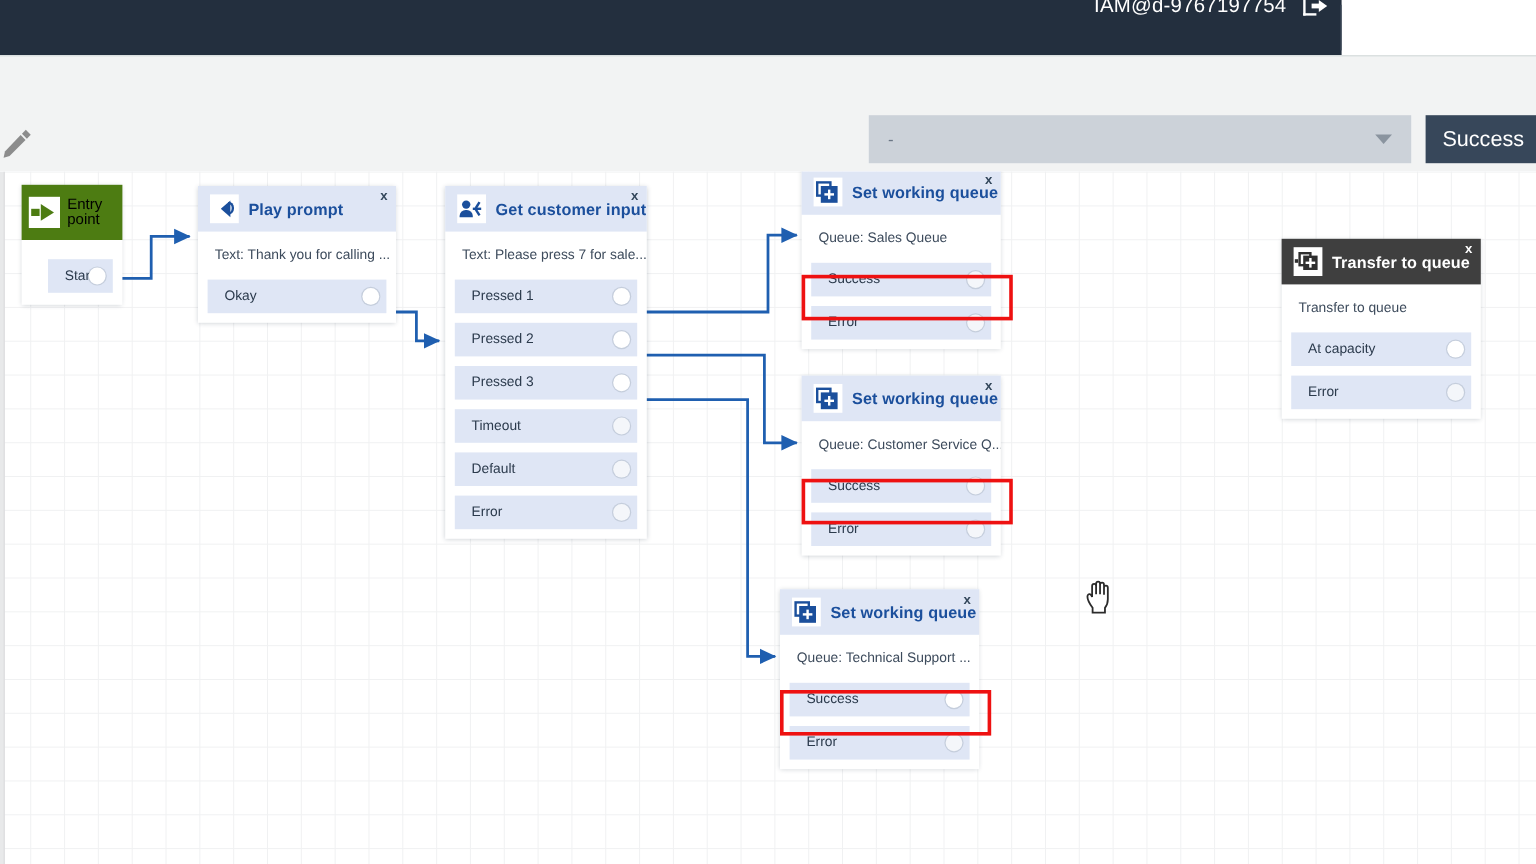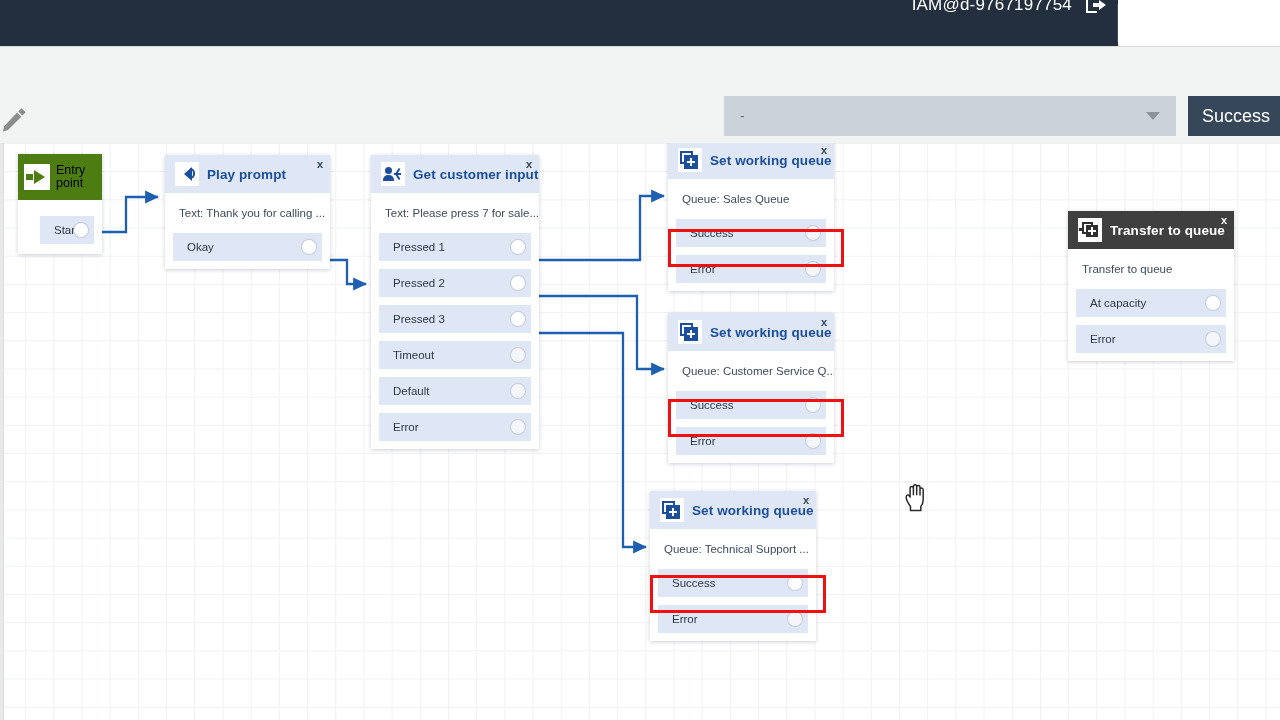--- a/index.html
+++ b/index.html
@@ -453,21 +453,21 @@
       <span class="port-label">Success</span>
       <span class="port-dot bright"></span>
     </div>
     <div class="port">
       <span class="port-label">Error</span>
       <span class="port-dot"></span>
     </div>
   </div>
   <div class="redbox" style="left:650px; top:432px; width:176px; height:38px;"></div>
 
-  <div class="node" style="left:1068px; top:68px; width:166px;">
+  <div class="node" style="left:1068px; top:56px; width:166px;">
     <div class="node-header dark">
       <span class="icon-box">
         <span class="tq-dot"></span>
         <span class="tq-back"></span>
         <span class="tq-front"></span>
       </span>
       <span class="node-title">Transfer to queue</span>
       <span class="node-close">x</span>
     </div>
     <div class="node-desc">Transfer to queue</div>

